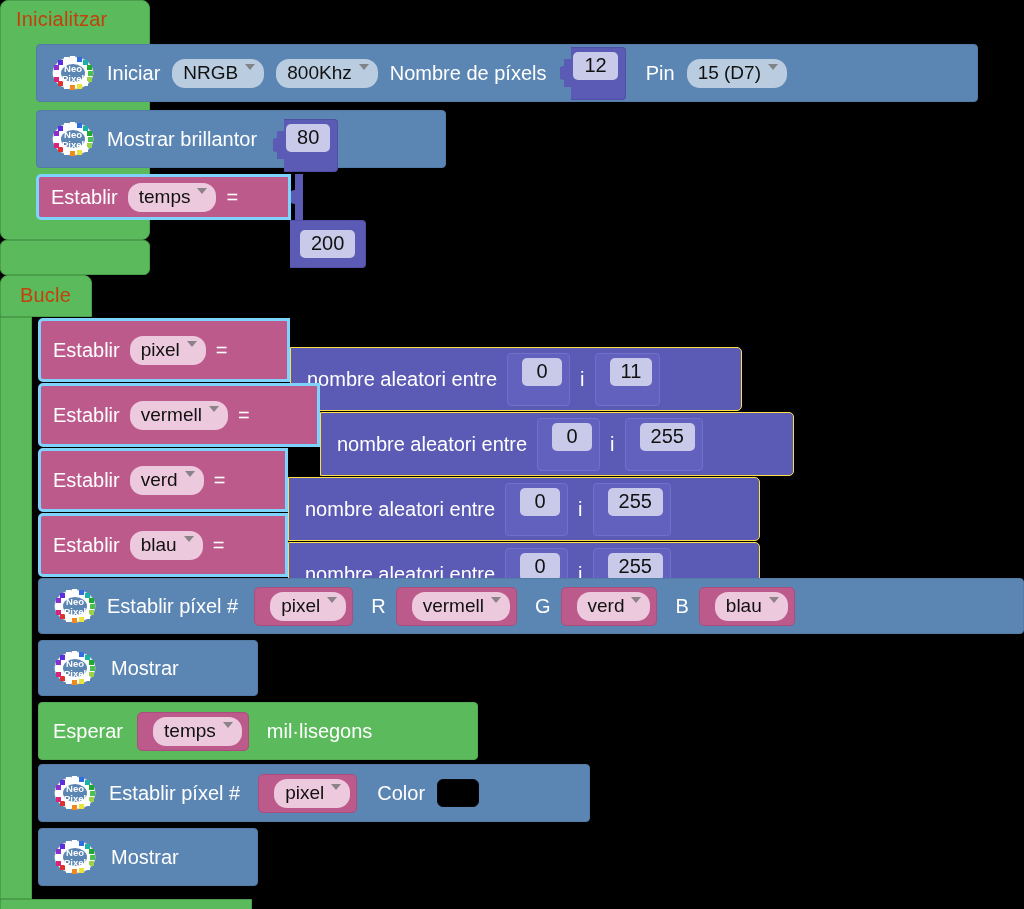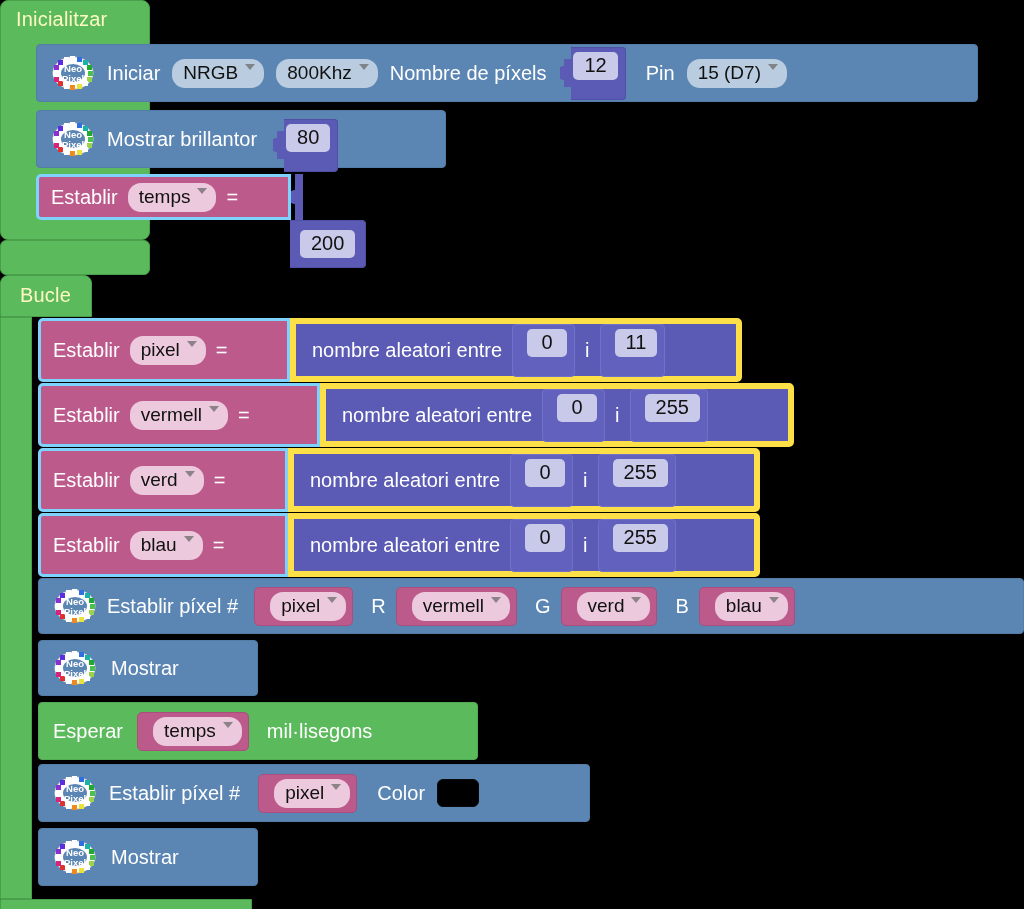--- a/index.html
+++ b/index.html
@@ -6,26 +6,26 @@
   body{width:1024px;height:909px;position:relative;overflow:hidden;
        font-family:"Liberation Sans","DejaVu Sans",sans-serif;}
 
   
   .blk{position:absolute;box-sizing:border-box;display:flex;align-items:center;
        border-radius:4px;}
   .blk > *{flex:0 0 auto;}
 
   
   .hat{background:#5BBA5B;border:1px solid #4aa04a;border-radius:6px;}
-  .hat-label{position:absolute;color:#fef9c3;font-size:20px;letter-spacing:.2px;}
+  .hat-label{position:absolute;color:#c2410c;font-size:20px;letter-spacing:.2px;}
 
   
   .neo   {background:#5B85B2;border:1px solid #537ca6;}
   .varb  {background:#BD5A8C;border:3px solid #7dd3fc;}
-  .mathb {background:#5B5BB5;border:6px solid #fde047;}
+  .mathb {background:#5B5BB5;border:1px solid #fde047;margin-top:29px;}
   .greenb{background:#5BBA5B;border:1px solid #53ab53;}
 
   .lbl{color:#fff;font-size:20px;white-space:nowrap;}
 
   
   .fld{display:inline-flex;align-items:flex-start;gap:7px;border-radius:13px;
        padding:3px 9px 4px 11px;color:#111;font-size:19px;white-space:nowrap;}
   .fld-blue{background:#BACDE0;}
   .fld-pink{background:#EDC9DD;}
   .caret{width:0;height:0;border-left:5px solid transparent;

